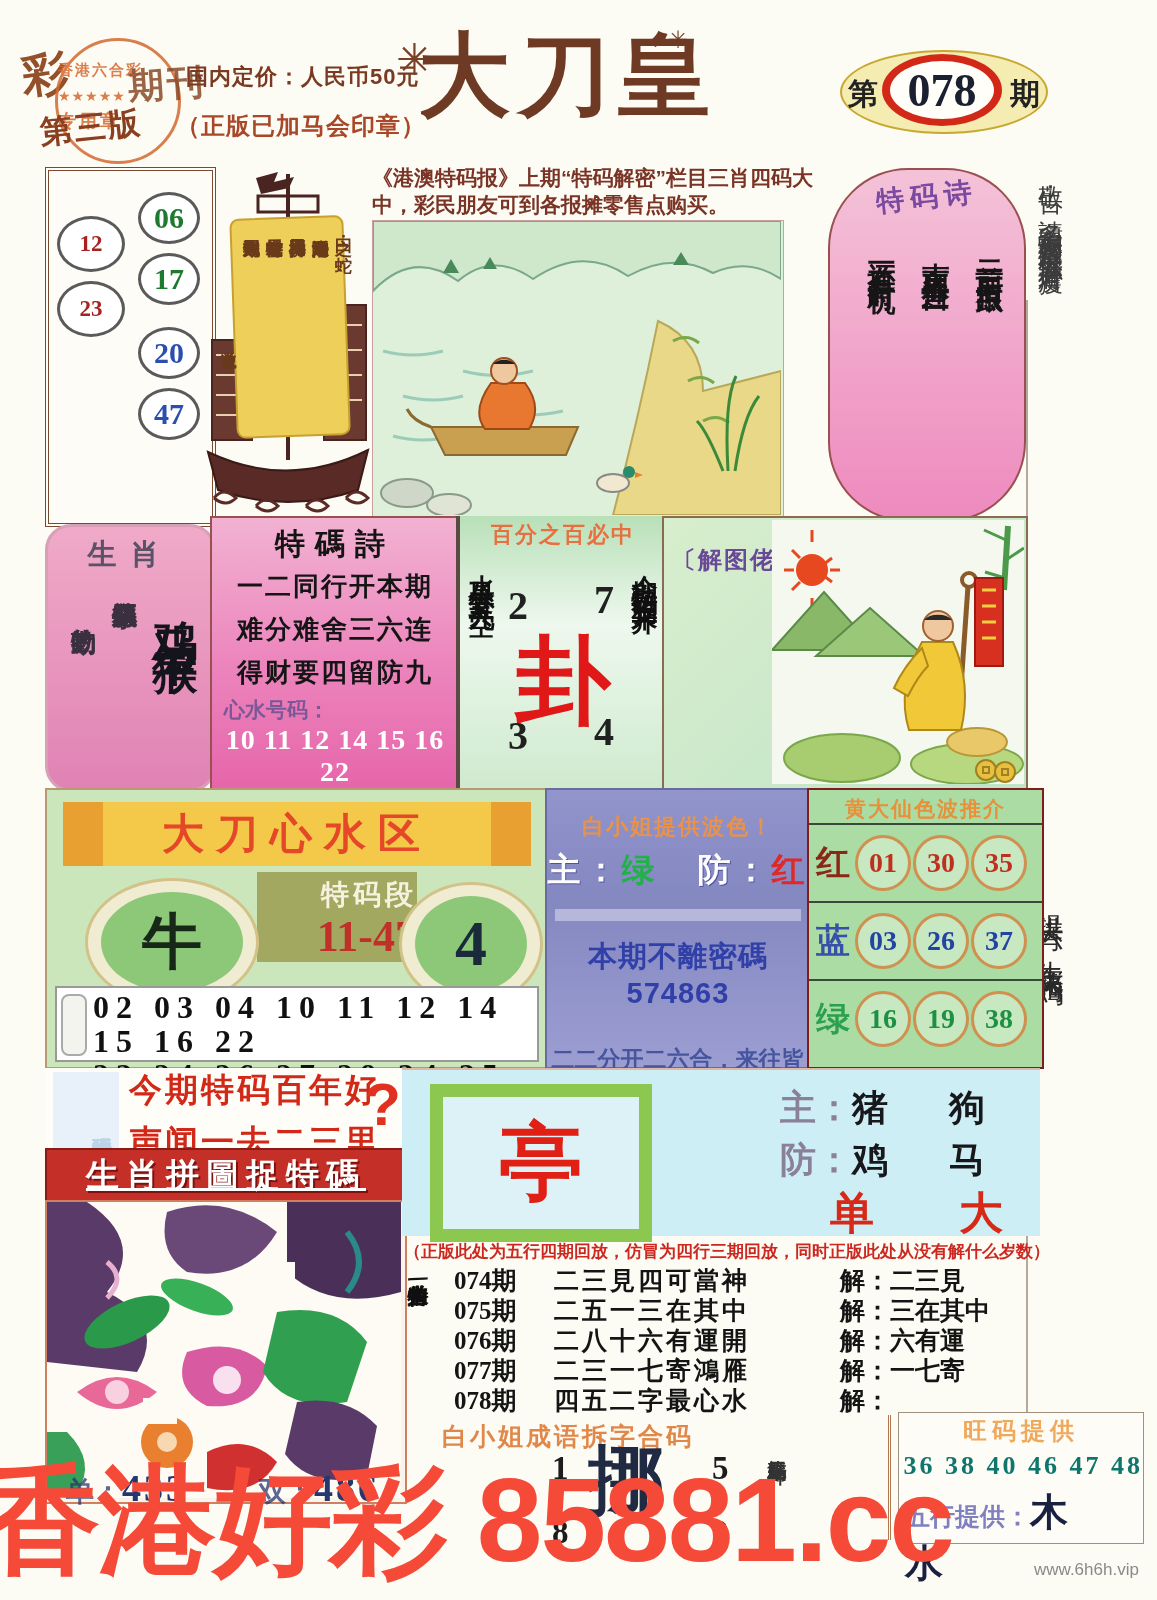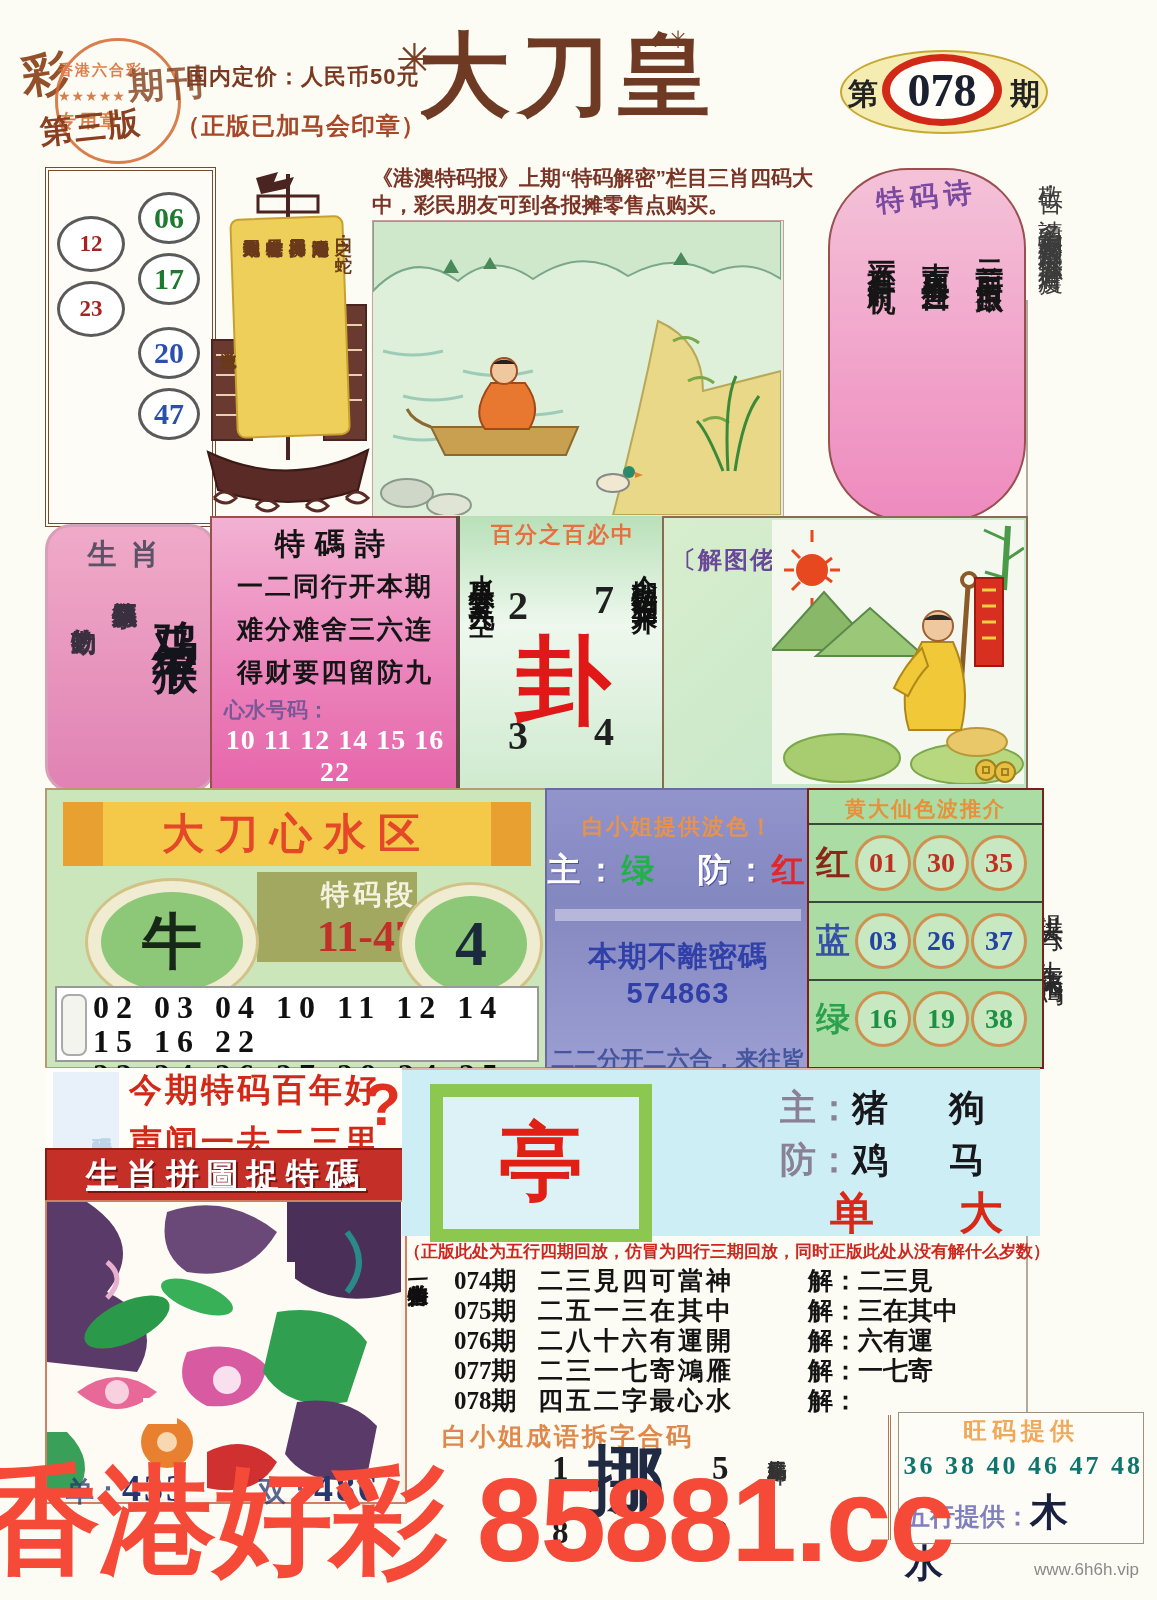--- a/index.html
+++ b/index.html
@@ -159,21 +159,21 @@
   .ting .zl{position:absolute;left:378px;top:14px;font-size:36px;font-weight:900;color:#8a8098;}
   .ting .fl{position:absolute;left:378px;top:66px;font-size:36px;font-weight:900;color:#8a8098;}
   .ting .zv,.ting .fv{color:#18181c;letter-spacing:26px;}
   .ting .danda{position:absolute;left:428px;top:114px;font-size:44px;font-weight:900;color:#d82818;word-spacing:74px;}
 
   .replay{left:404px;top:1240px;width:640px;font-size:17px;font-weight:900;color:#cc2820;white-space:nowrap;}
   .zengdao{left:404px;top:1266px;width:636px;height:152px;}
   .zengdao .vlab{position:absolute;left:0;top:2px;height:150px;writing-mode:vertical-rl;font-size:21px;
                  font-weight:900;color:#101010;transform:skewY(-3deg);}
   .zengdao .rows{margin-left:50px;}
-  .zengdao .zrow{display:flex;font-size:25px;font-weight:900;color:#141414;line-height:30px;}
+  .zengdao .zrow{display:flex;gap:16px;font-size:25px;font-weight:900;color:#141414;line-height:30px;}
   .zengdao .iss{width:84px;}
   .zengdao .phr{width:270px;letter-spacing:3px;}
 
   .chengyu{left:420px;top:1420px;width:460px;height:120px;}
   .chengyu .ttl{position:absolute;left:22px;top:0;font-size:25px;font-weight:900;color:#e0884a;letter-spacing:3px;}
   .chengyu .big{position:absolute;left:168px;top:22px;font-size:76px;font-weight:900;color:#202a42;line-height:1;}
   .chengyu .cn{position:absolute;font-size:33px;font-weight:700;color:#1c1c1c;}
   .cy-tl{left:132px;top:30px;} .cy-tr{left:292px;top:30px;} .cy-bl{left:132px;top:94px;} .cy-br{left:292px;top:94px;}
   .chengyu .idiom{position:absolute;left:344px;top:24px;height:110px;writing-mode:vertical-rl;font-size:19px;
                   font-weight:900;color:#333;letter-spacing:2px;}

